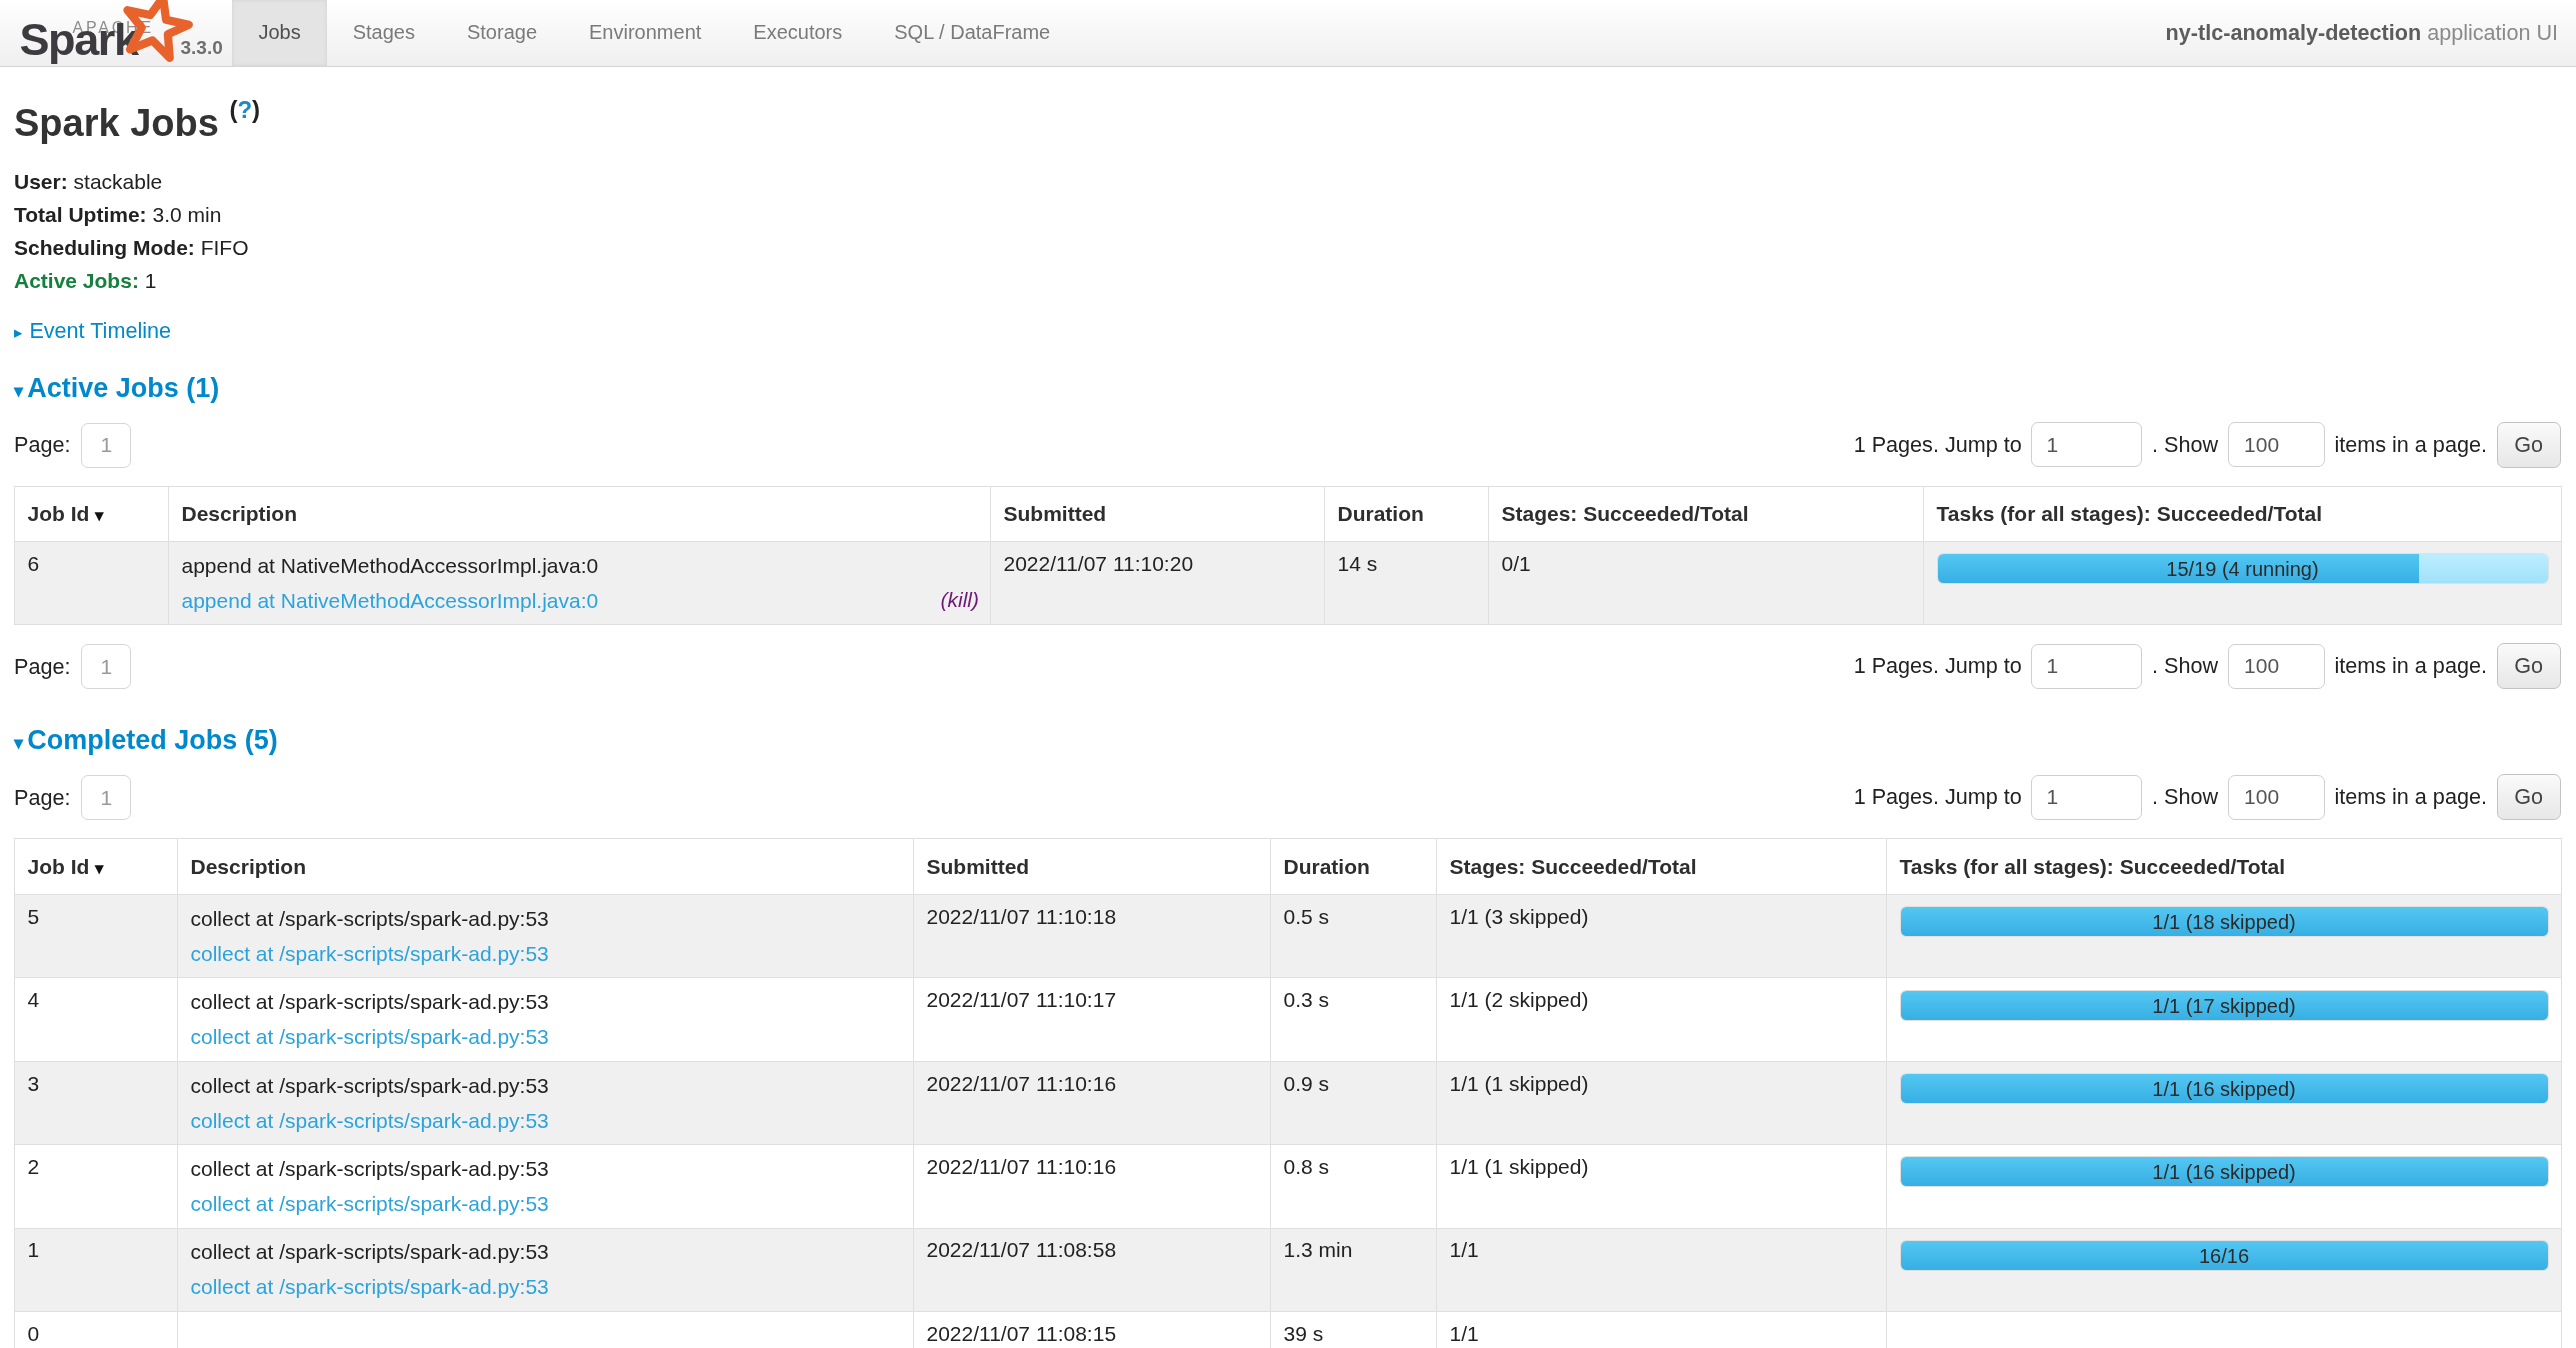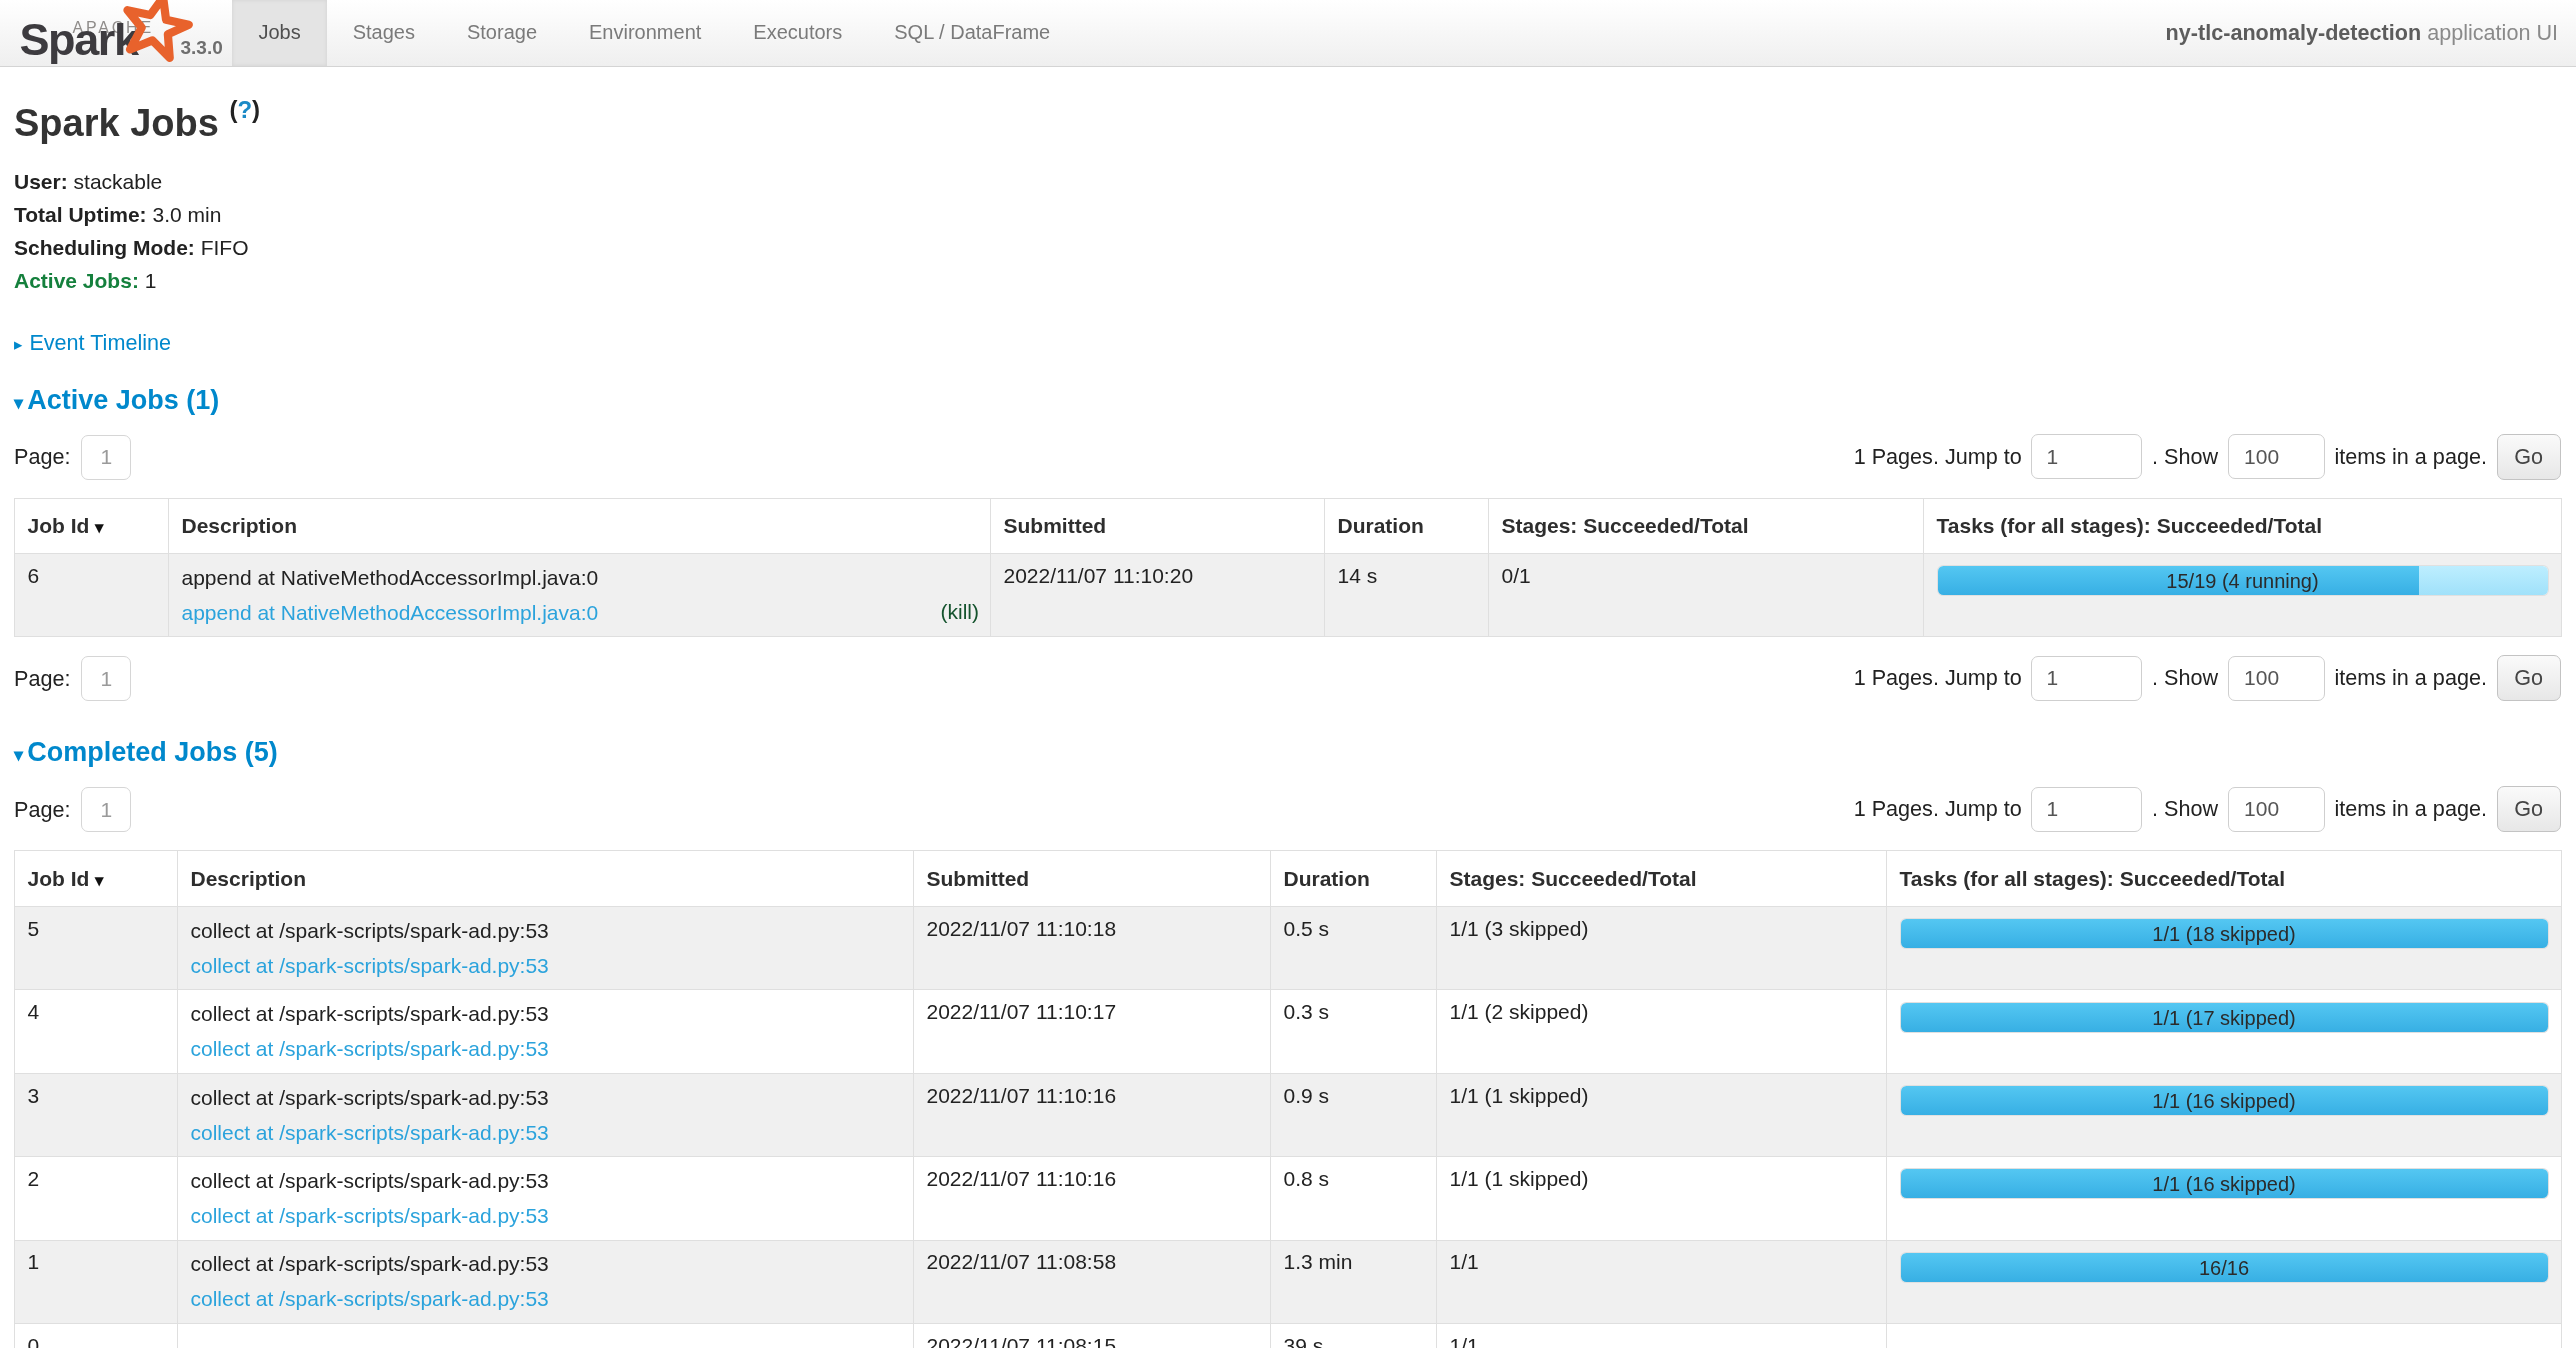--- a/index.html
+++ b/index.html
@@ -29,21 +29,21 @@
   
   .content { padding: 0 14px; }
   h3.page-title { margin-top: 29px; font-size: 38px; font-weight: bold; color: #333; }
   .help-sup { font-size: 24px; vertical-align: 18px; font-weight: bold; }
   .help-sup .paren { color:#222; }
   .help-sup .qmark { color:#1b8ac6; cursor:pointer; }
   ul.summary { list-style:none; margin-top: 19.5px; }
   ul.summary li { line-height: 33px; font-size: 21px; color:#222; }
   ul.summary .lbl { font-weight: bold; }
   .summary .blue-lbl { color:#15803d; font-weight:bold; cursor:pointer; }
-  .timeline-row { margin-top: 33px; color:#0088cc; font-size:21.6px; cursor:pointer; }
+  .timeline-row { margin-top: 21px; color:#0088cc; font-size:21.6px; cursor:pointer; }
   .tri { font-size: 16.7px; margin-right: 7px; }
   h4.section-h { margin-top: 29px; font-size: 27px; font-weight: bold; color:#0088cc; cursor:pointer; }
   h4.section-h .tri { font-size: 18px; margin-right: 4.2px; }
   h4.section-h.second { margin-top: 36px; }
   
   .page-row { display:flex; justify-content:space-between; align-items:flex-end; margin: 18px 0 18px 0; }
   .page-left { display:flex; align-items:center; gap:11px; font-size:21.6px; color:#222; }
   .page-input { width:50px; height:45px; border:1.4px solid #d6d6d6; border-radius:7px; text-align:center; font-size:21px; color:#9a9a9a; font-family:inherit; background:#fff; }
   .page-right { display:flex; align-items:center; gap:9.7px; font-size:21.6px; color:#222; padding-right:1.4px; }
   .jump-input { width:111px; height:45px; border:1.4px solid #cfcfcf; border-radius:7px; padding-left:14px; font-size:21px; color:#555; font-family:inherit; }
@@ -52,21 +52,21 @@
   
   table.jobs { width:100%; border-collapse:collapse; margin-top: 4.2px; }
   table.jobs th, table.jobs td { border:1.4px solid #dfdfdf; text-align:left; vertical-align:top; font-size:21px; }
   table.jobs th { font-weight:bold; color:#2e2e2e; padding: 15.3px 12.5px; background:#fff; cursor:pointer; }
   table.jobs td { padding: 9.7px 12.5px; color:#222; }
   table.jobs tr.striped td { background:#f0f0f0; }
   .sort-arrow { font-size:16.7px; margin-left:5.6px; color:#111; }
   .desc-line { line-height:28px; }
   .desc-cell { position:relative; }
   .desc-link { display:inline-block; margin-top:7px; line-height:28px; color:#2ba3dc; text-decoration:none; cursor:pointer; }
-  .kill-link { position:absolute; right:11px; bottom:12.5px; color:#14532d; cursor:pointer; }
+  .kill-link { position:absolute; right:11px; bottom:12.5px; color:#701a75; cursor:pointer;font-style:italic; }
   
   .progress { position:relative; height:31px; border-radius:6.3px; overflow:hidden; border:0.7px solid rgba(0,0,0,.12); background:#fff; margin-top:1.4px; }
   .bar-done { position:absolute; left:0; top:0; bottom:0; background:linear-gradient(to bottom,#54c7f2,#37afe4); }
   .bar-run  { position:absolute; right:0; top:0; bottom:0; background:linear-gradient(to bottom,#bdeeff,#a0e1fa); }
   .bar-label { position:absolute; width:100%; text-align:center; line-height:31px; font-size:20px; color:#2b2b2b; }
   
   .act-c1{width:154px}.act-c2{width:822px}.act-c3{width:334px}.act-c4{width:164px}.act-c5{width:435px}
   .cmp-c1{width:163px}.cmp-c2{width:736px}.cmp-c3{width:357px}.cmp-c4{width:166px}.cmp-c5{width:450px}
 </style>
 </head>

